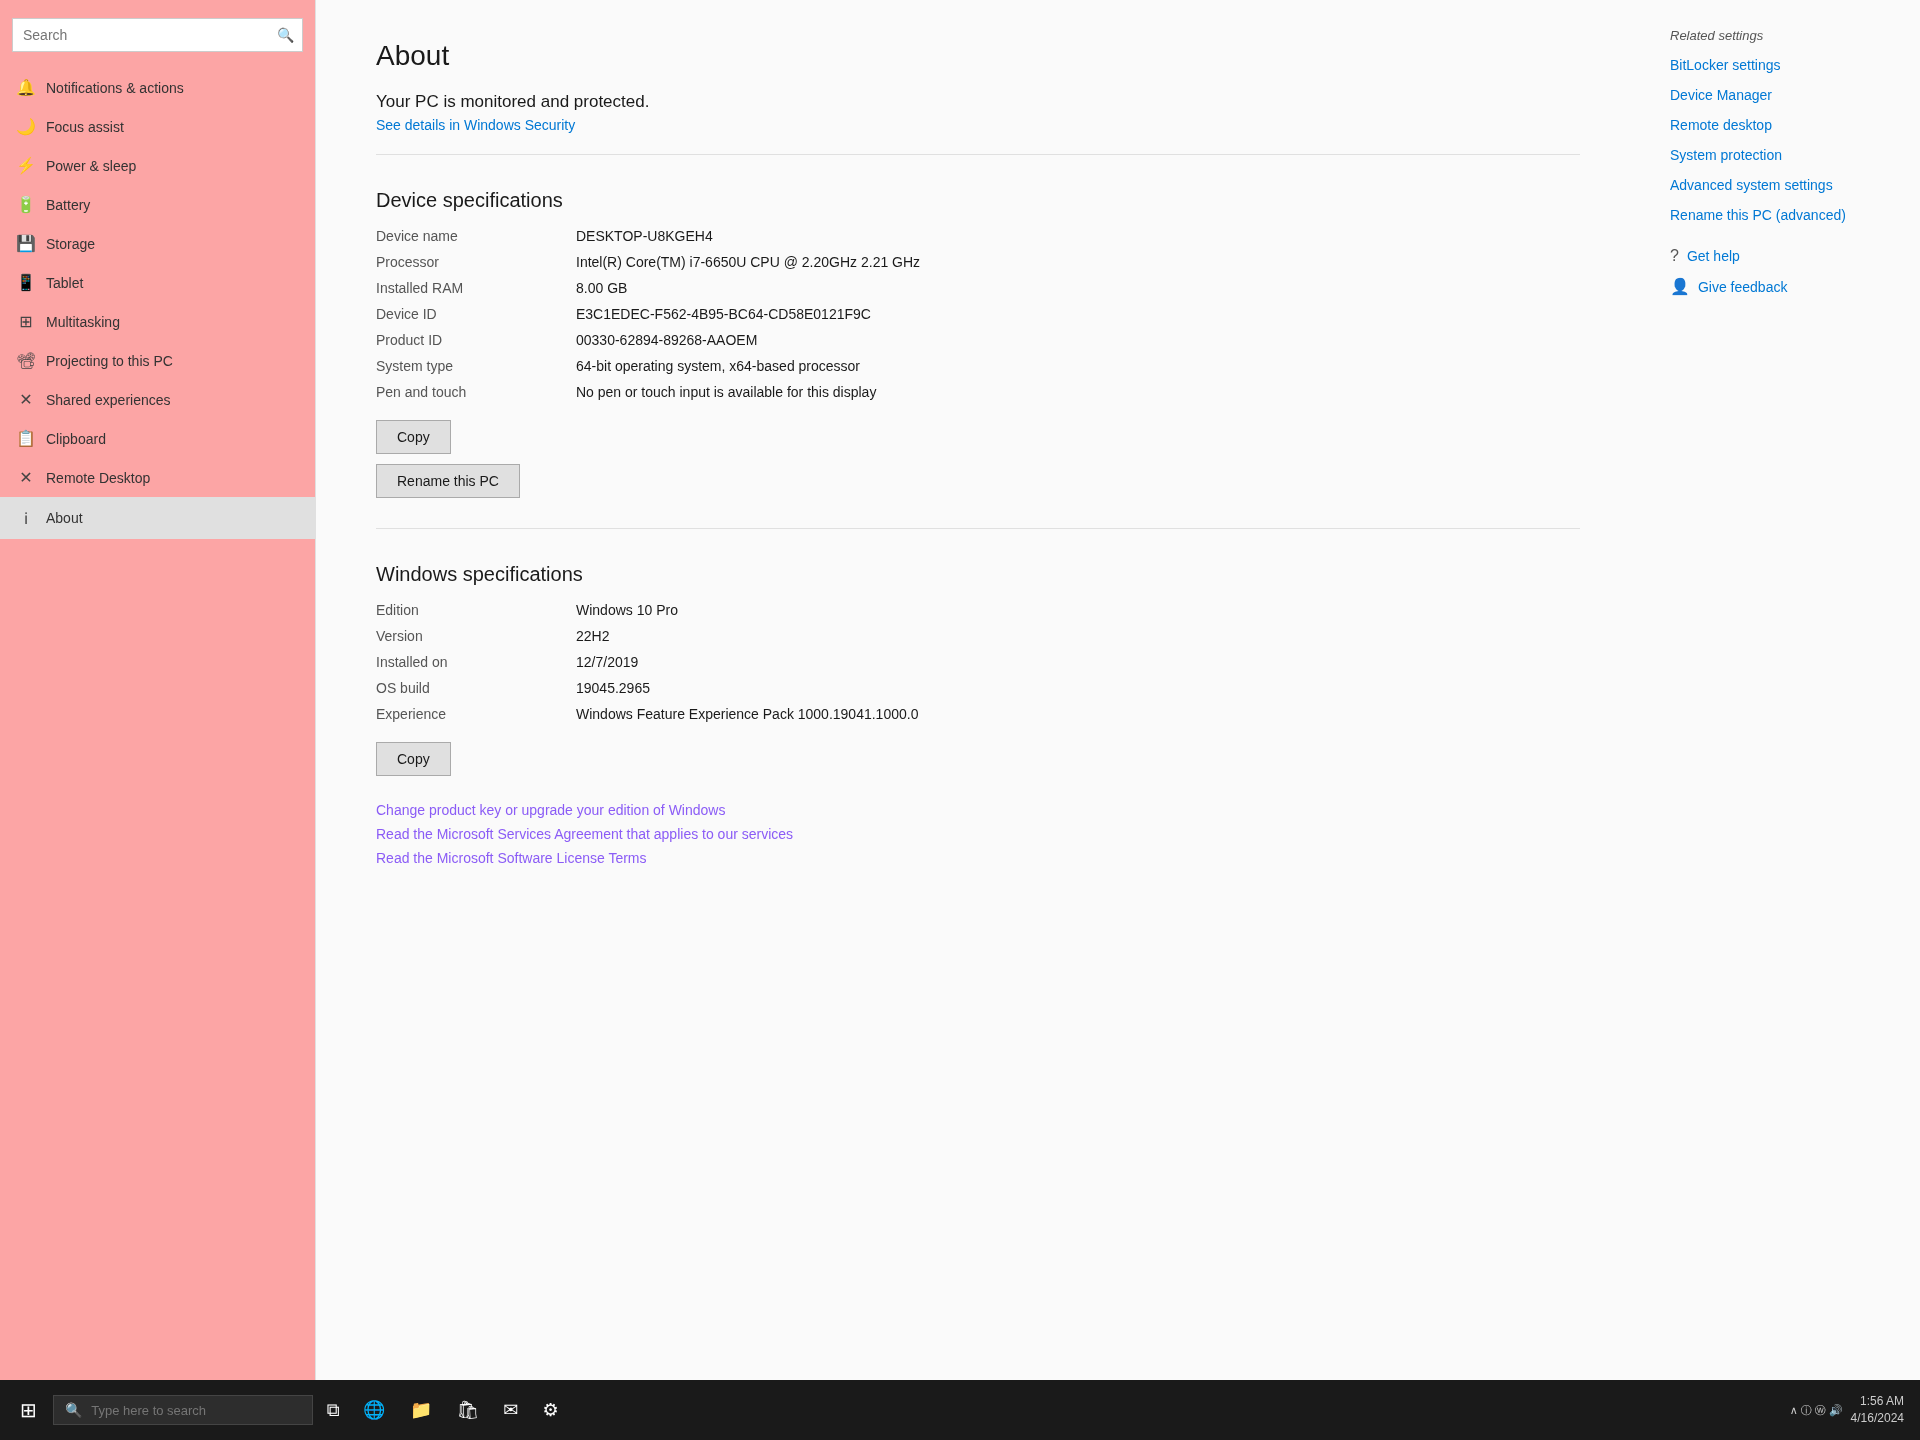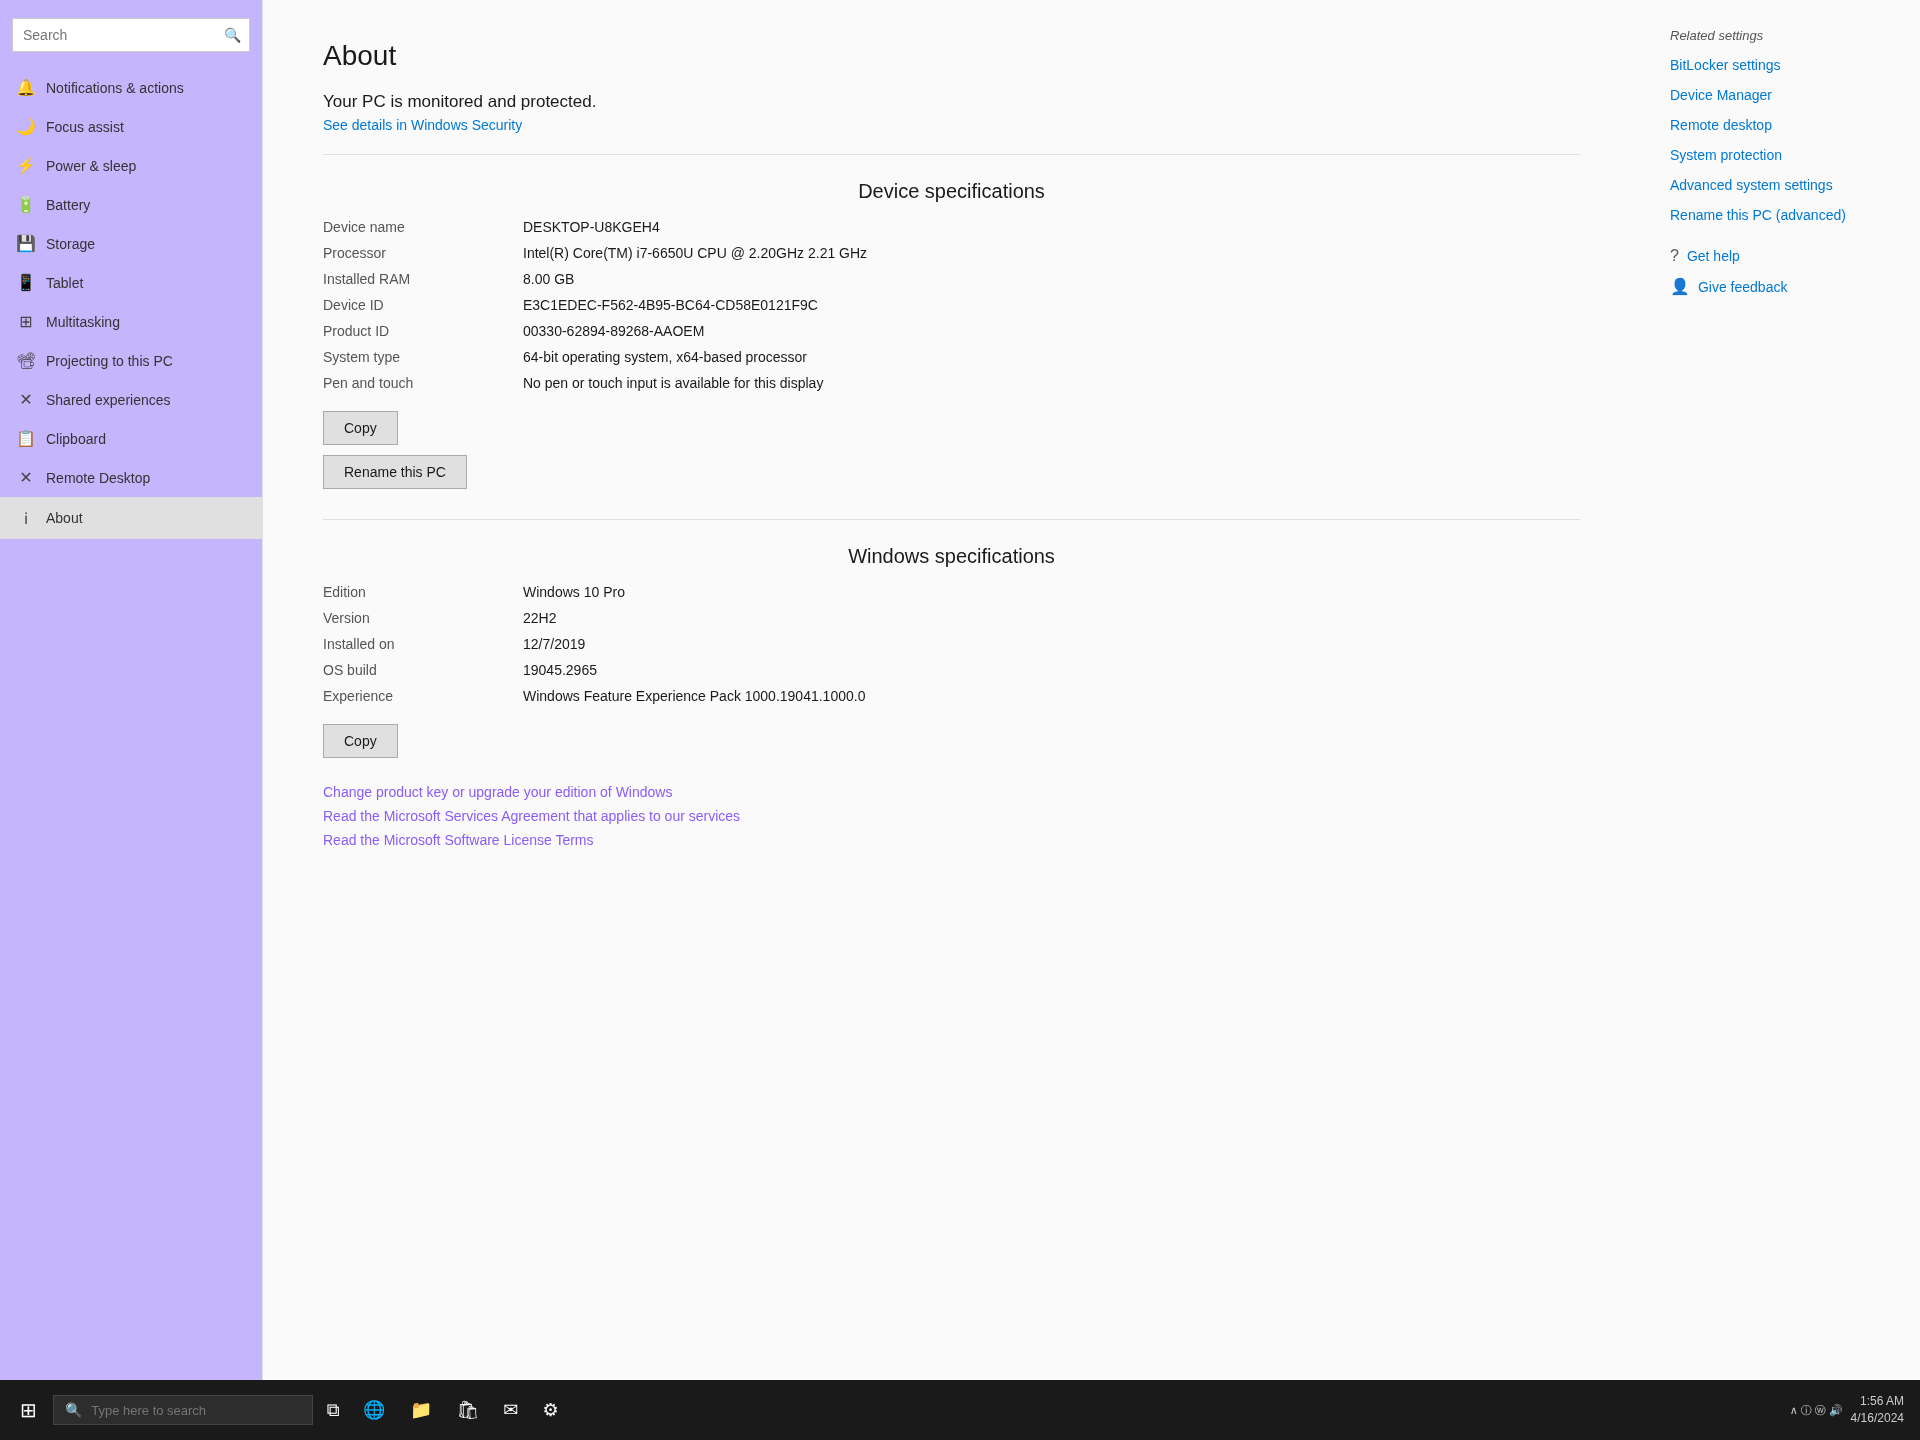--- a/index.html
+++ b/index.html
@@ -18,22 +18,22 @@
       top: 0;
       left: 0;
       right: 0;
       bottom: 60px;
       background: #f3f3f3;
       display: flex;
     }
 
     
     .sidebar {
-      width: 263px;
-      background: #c4b5fd;
+      width: 316px;
+      background: #fca5a5;
       padding-top: 10px;
       flex-shrink: 0;
       border-right: 1px solid #e0e0e0;
     }
 
     .search-box {
       margin: 8px 12px 16px 12px;
       position: relative;
     }
 
@@ -101,22 +101,21 @@
       color: #0078d4;
       text-decoration: none;
       font-size: 14px;
       cursor: pointer;
     }
 
     .section-title {
       font-size: 20px;
       font-weight: 400;
       color: #1a1a1a;
-      margin: 25px 0 16px 0;
-      text-align: center;
+      margin: 34px 0 16px 0;
     }
 
     .spec-table {
       display: grid;
       grid-template-columns: 180px 1fr;
       gap: 10px 20px;
       margin-bottom: 20px;
     }
 
     .spec-label {

